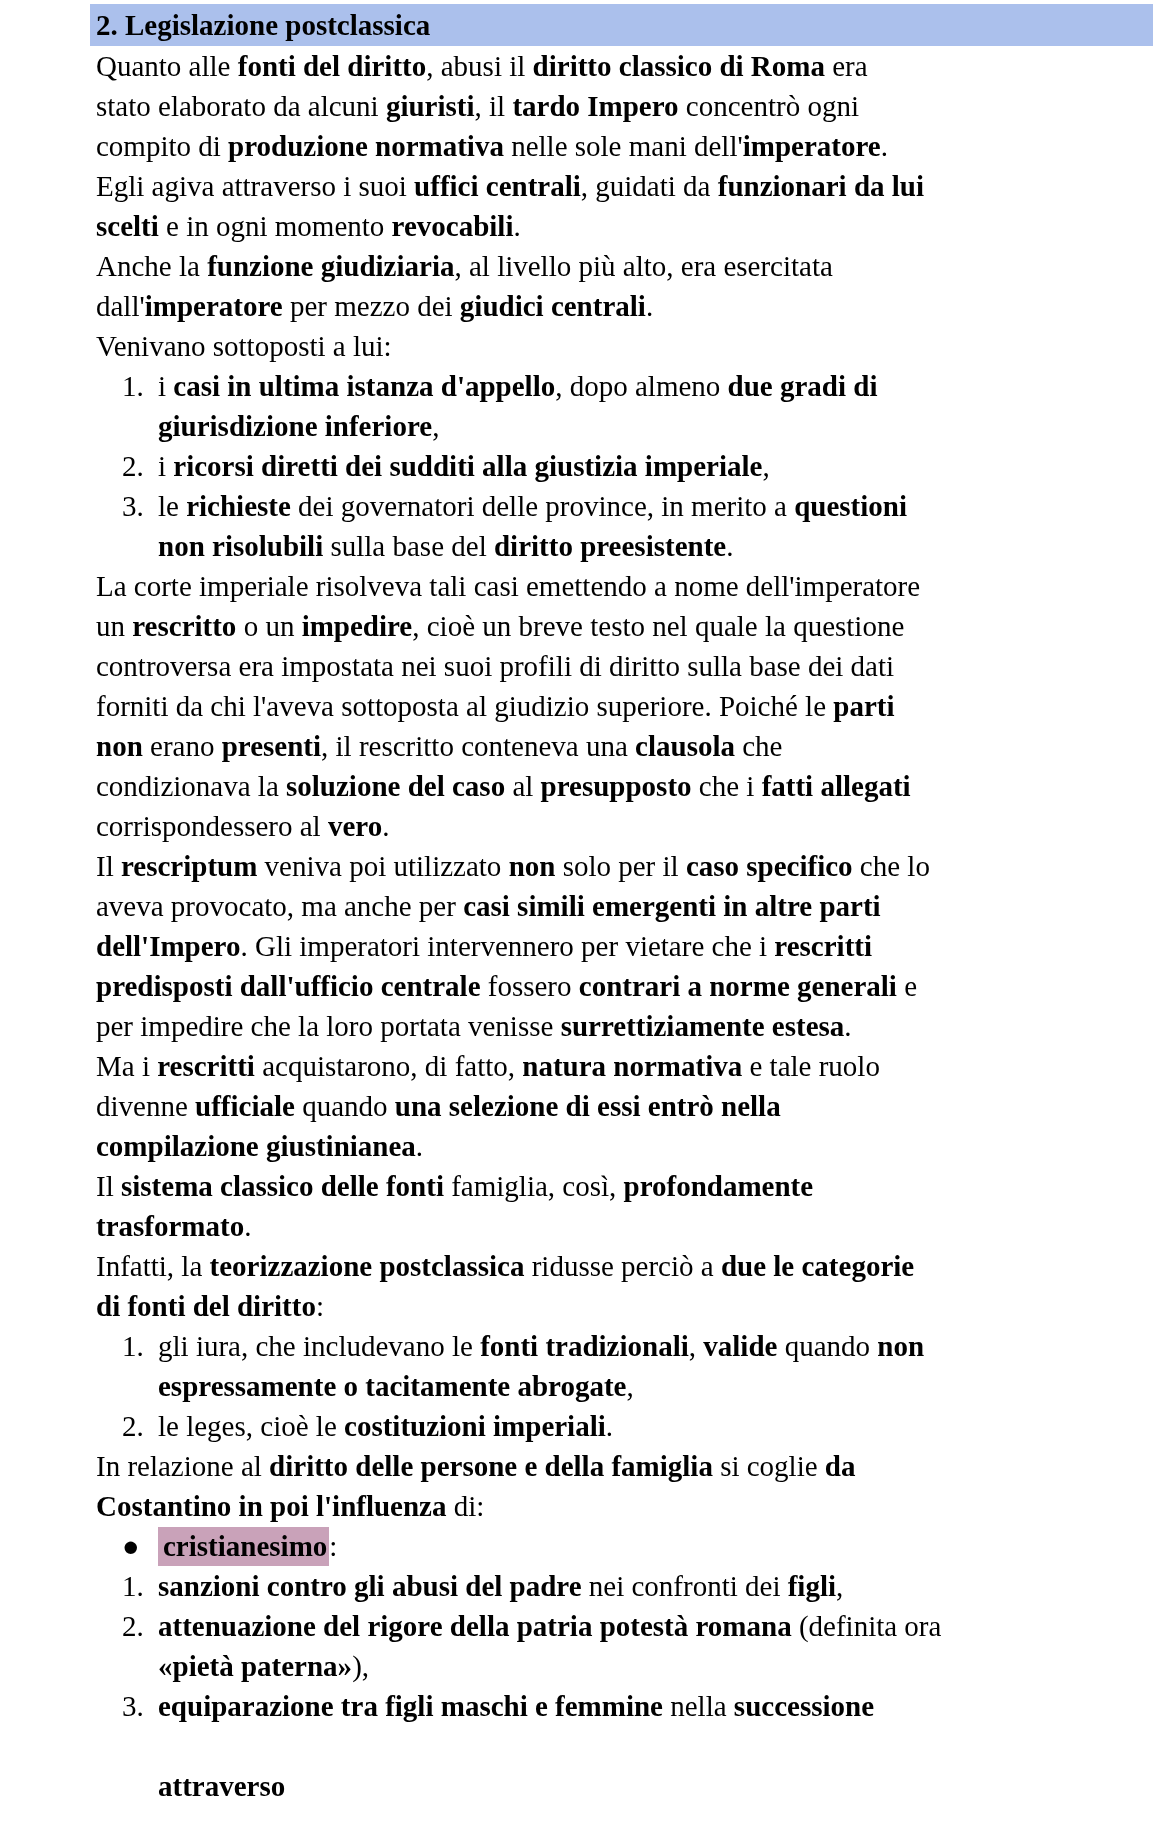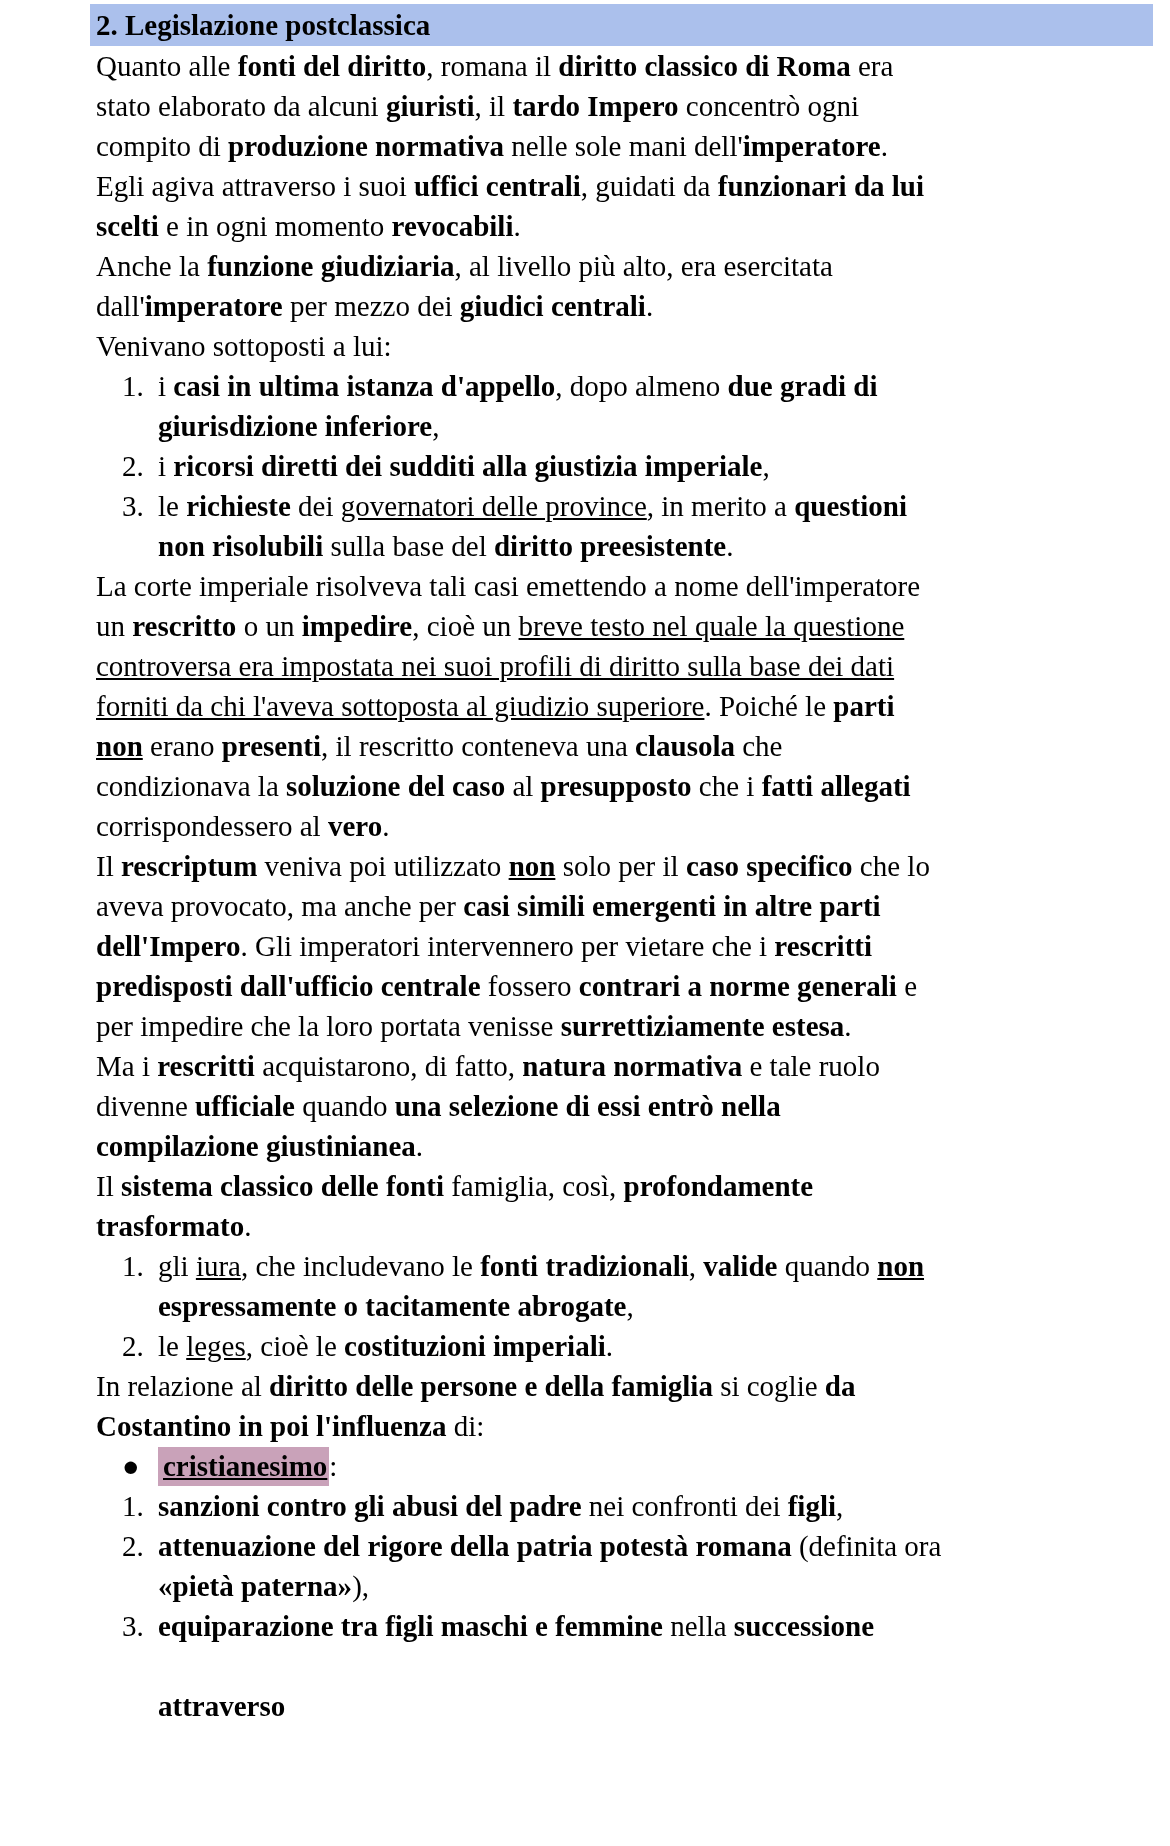--- a/index.html
+++ b/index.html
@@ -20,31 +20,31 @@
     padding:1px 4px 1px 6px;
     font-weight:bold;
     white-space:pre-wrap;
   }
   .para{margin:0;white-space:pre-wrap;}
   .li{display:flex;margin:0;padding-left:26px;}
   .num{flex:0 0 36px;}
   .li-text{flex:1;white-space:pre-wrap;}
   .closing{margin:40px 0 0 62px;white-space:pre-wrap;}
   .b{font-weight:bold;}
-  .u{text-decoration:underline;text-align:center;}
+  .u{text-align:center;}
   .hl{background:var(--hl-pink,#c9a2b9);padding:3px 2px 4px 5px;}
 </style>
 </head>
 <body>
 
 <div class="page">
 
   <div class="title-bar"><span class="b">2. Legislazione postclassica</span></div>
 
-  <p class="para"><span>Quanto alle </span><span class="b">fonti del diritto</span><span>, romana il </span><span class="b">diritto classico di Roma</span><span> era
+  <p class="para"><span>Quanto alle </span><span class="b">fonti del diritto</span><span>, abusi il </span><span class="b">diritto classico di Roma</span><span> era
 stato elaborato da alcuni </span><span class="b">giuristi</span><span>, il </span><span class="b">tardo Impero</span><span> concentrò ogni
 compito di </span><span class="b">produzione normativa</span><span> nelle sole mani dell'</span><span class="b">imperatore</span><span>.</span></p>
   <p class="para"><span>Egli agiva attraverso i suoi </span><span class="b">uffici centrali</span><span>, guidati da </span><span class="b">funzionari da lui
 scelti</span><span> e in ogni momento </span><span class="b">revocabili</span><span>.</span></p>
   <p class="para"><span>Anche la </span><span class="b">funzione giudiziaria</span><span>, al livello più alto, era esercitata
 dall'</span><span class="b">imperatore</span><span> per mezzo dei </span><span class="b">giudici centrali</span><span>.</span></p>
   <p class="para"><span>Venivano sottoposti a lui:</span></p>
 
   <div class="li">
     <span class="num">1.</span>
@@ -71,20 +71,22 @@
   <p class="para"><span>Il </span><span class="b">rescriptum</span><span> veniva poi utilizzato </span><span class="b u">non</span><span> solo per il </span><span class="b">caso specifico</span><span> che lo
 aveva provocato, ma anche per </span><span class="b">casi simili emergenti in altre parti
 dell'Impero</span><span>. Gli imperatori intervennero per vietare che i </span><span class="b">rescritti
 predisposti dall'ufficio centrale</span><span> fossero </span><span class="b">contrari a norme generali</span><span> e
 per impedire che la loro portata venisse </span><span class="b">surrettiziamente estesa</span><span>.</span></p>
   <p class="para"><span>Ma i </span><span class="b">rescritti</span><span> acquistarono, di fatto, </span><span class="b">natura normativa</span><span> e tale ruolo
 divenne </span><span class="b">ufficiale</span><span> quando </span><span class="b">una selezione di essi entrò nella
 compilazione giustinianea</span><span>.</span></p>
   <p class="para"><span>Il </span><span class="b">sistema classico delle fonti</span><span> famiglia, così, </span><span class="b">profondamente
 trasformato</span><span>.</span></p>
+  <p class="para"><span>Infatti, la </span><span class="b">teorizzazione postclassica</span><span> ridusse perciò a </span><span class="b">due le categorie
+di fonti del diritto</span><span>:</span></p>
 
   <div class="li">
     <span class="num">1.</span>
     <span class="li-text"><span>gli </span><span class="u">iura</span><span>, che includevano le </span><span class="b">fonti tradizionali</span><span>, </span><span class="b">valide</span><span> quando </span><span class="b u">non</span><span>
 </span><span class="b">espressamente o tacitamente abrogate</span><span>,</span></span>
   </div>
   <div class="li">
     <span class="num">2.</span>
     <span class="li-text"><span>le </span><span class="u">leges</span><span>, cioè le </span><span class="b">costituzioni imperiali</span><span>.</span></span>
   </div>

